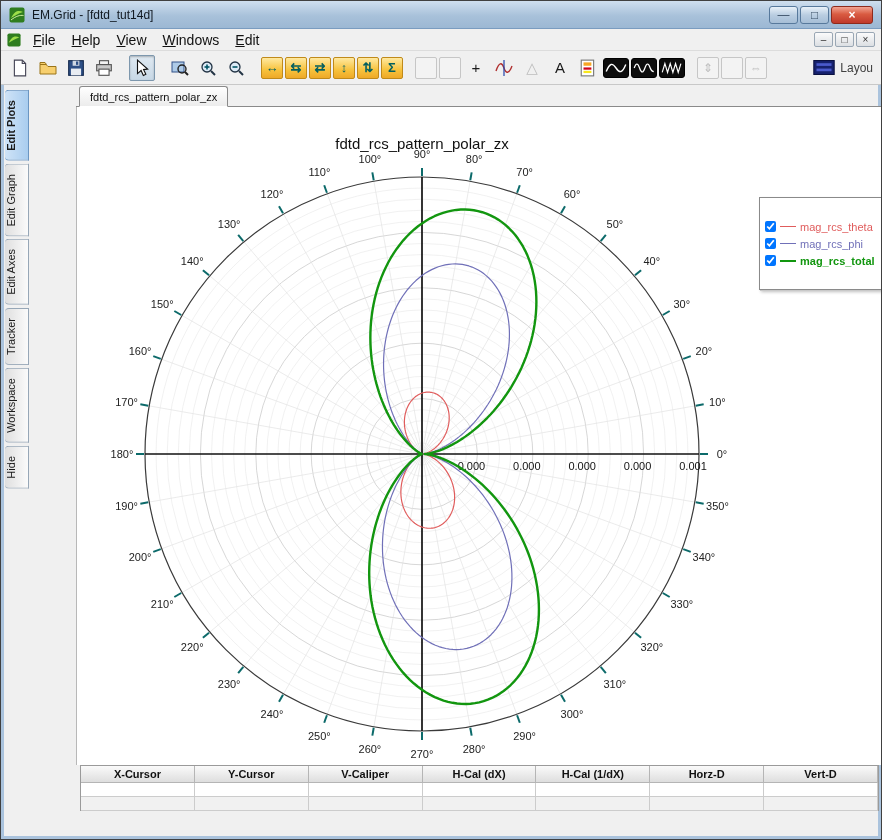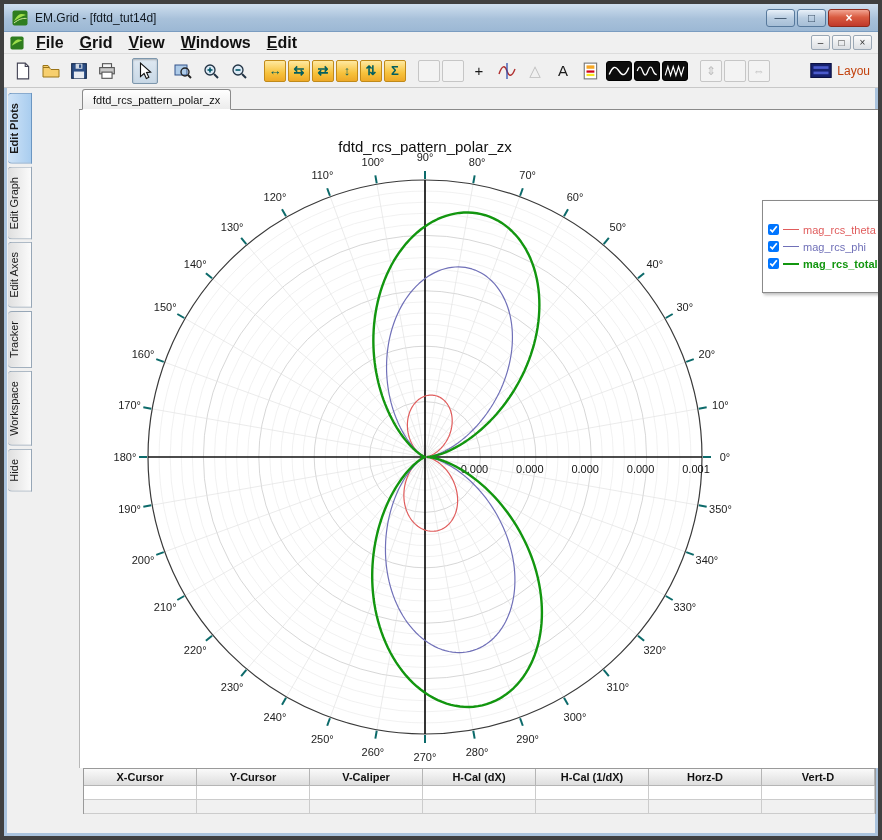--- a/index.html
+++ b/index.html
@@ -1,38 +1,38 @@
 <!DOCTYPE html>
 <html><head>
 <meta charset="utf-8">
 <style>
   * { margin:0; padding:0; box-sizing:border-box; }
   html,body { width:882px; height:840px; font-family:"Liberation Sans",sans-serif; background:#fff; overflow:hidden; }
 
-  .window { position:relative; width:882px; height:840px; border:4px solid #404040;
+  .window { position:relative; width:882px; height:840px; border:1px solid #404040;
             background:#f0f0f0; box-shadow: inset 0 0 0 3px #aac3dd; }
 
   
   .titlebar { height:28px; display:flex; align-items:center; padding:0 8px 0 8px;
               background:linear-gradient(#cfdfef,#a8c1da 55%,#9cb8d4);
               border-bottom:1px solid #7a9cc0; }
   .app-icon { width:16px; height:16px; display:inline-block; }
   .win-title { margin-left:7px; font-size:12px; color:#101820; }
   .tb-buttons { margin-left:auto; display:flex; gap:2px; }
   .tbtn { width:29px; height:18px; display:flex; align-items:center; justify-content:center;
           border:1px solid #57799c; border-radius:3px; font-size:12px; color:#fff;
           background:linear-gradient(#e9f1f9,#b9cde1 50%,#a6bed6); color:#3a4f66; cursor:default; }
   .tbtn.close { width:42px; background:linear-gradient(#f2a492,#d95b41 45%,#c0392b); color:#fff;
                 font-weight:bold; border-color:#8e2a1c; }
 
   
   .menubar { height:22px; display:flex; align-items:center; background:#f0f0f0;
              border-bottom:1px solid #dcdcdc; padding-left:6px; }
   .child-icon { width:14px; height:14px; margin-right:4px; }
-  .menu-item { display:inline-block; padding:3px 8px; font-size:16px; color:#111;font-weight:bold; }
+  .menu-item { display:inline-block; padding:3px 8px; font-size:14px; color:#111; }
   .menu-item::first-letter { text-decoration:underline; }
   .mdi-buttons { margin-left:auto; margin-right:6px; display:flex; gap:2px; }
   .mdi-btn { width:19px; height:15px; display:flex; align-items:center; justify-content:center;
              font-size:10px; color:#333; border:1px solid #9aa7b4;
              background:linear-gradient(#fbfbfb,#dcdfe3); border-radius:2px; }
 
   
   .toolbar { height:34px; display:flex; align-items:center; gap:2px; padding:2px 6px;
              background:#f0f0f0; border-bottom:1px solid #c8c8c8; }
   .titem { width:26px; height:26px; display:flex; align-items:center; justify-content:center;
@@ -45,21 +45,21 @@
              background:linear-gradient(#ffe9a0,#f7c23c 60%,#eea927); border:1px solid #c08a1a;
              border-radius:2px; color:#035f5f; font-size:13px; font-weight:bold; }
   .ti-glyph { font-size:15px; color:#1a1a1a; }
   .ti-plain { width:22px; height:22px; display:flex; align-items:center; justify-content:center;
               border:1px solid #c6c6c6; background:#f3f3f3; color:#bdbdbd; font-size:12px;
               border-radius:2px; }
   .ti-wave { width:26px; height:20px; background:#0d0d0d; border-radius:3px; border:1px solid #000;
              display:flex; align-items:center; justify-content:center; }
   .ti-wave svg { width:24px; height:16px; }
   .toolbar-layout { margin-left:auto; display:flex; align-items:center; gap:5px; padding:2px 2px;
-                    font-size:12px; color:#c2410c; white-space:nowrap; overflow:hidden; }
+                    font-size:12px; color:#404040; white-space:nowrap; overflow:hidden; }
   .toolbar-layout svg { width:22px; height:15px; }
 
   
   .content { display:flex; height:754px; }
   .side-tabs { width:28px; padding-top:5px; display:flex; flex-direction:column; gap:3px;
                align-items:flex-end; }
   .side-tab { width:24px; writing-mode:vertical-rl; transform:rotate(180deg);
               padding:9px 0; font-size:11px; color:#1a1a1a; text-align:center;
               border:1px solid #97a7b7; border-right:none; border-radius:0 4px 4px 0;
               background:linear-gradient(90deg,#fbfbfb,#dfdfdf); }
@@ -118,21 +118,21 @@
       </span>
   </div>
 
   <div class="menubar">
     <span class="child-icon">
       <svg viewBox="0 0 16 16">
           <rect x="0.5" y="0.5" width="15" height="15" rx="2" fill="#2f7d1f"></rect>
           <path d="M2 11 C6 3, 10 3, 14 5 C10 6, 6 8.5, 2 11 Z" fill="#9ede4a"></path>
         </svg>
     </span>
-    <span id="menu-items"><span class="menu-item">File</span><span class="menu-item">Grid</span><span class="menu-item">View</span><span class="menu-item">Windows</span><span class="menu-item">Edit</span></span>
+    <span id="menu-items"><span class="menu-item">File</span><span class="menu-item">Help</span><span class="menu-item">View</span><span class="menu-item">Windows</span><span class="menu-item">Edit</span></span>
     <span class="mdi-buttons" id="mdi-buttons">
         <span class="mdi-btn">–</span>
         <span class="mdi-btn">□</span>
         <span class="mdi-btn">×</span>
       </span>
   </div>
 
   <div class="toolbar" id="toolbar">
       <span class="titem">
         <svg viewBox="0 0 16 16">

